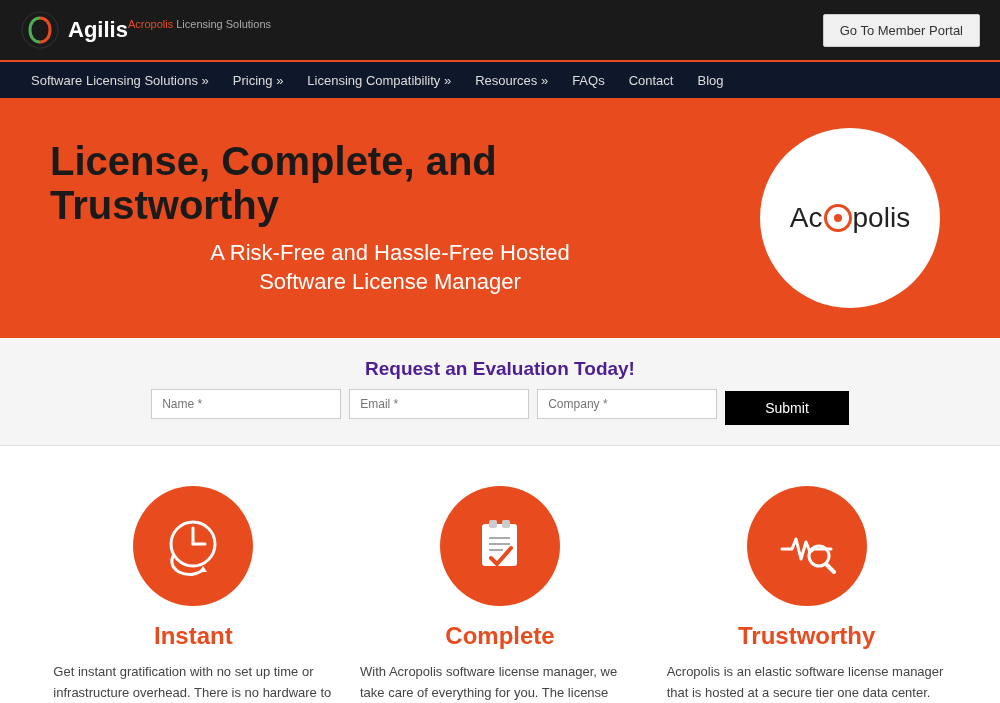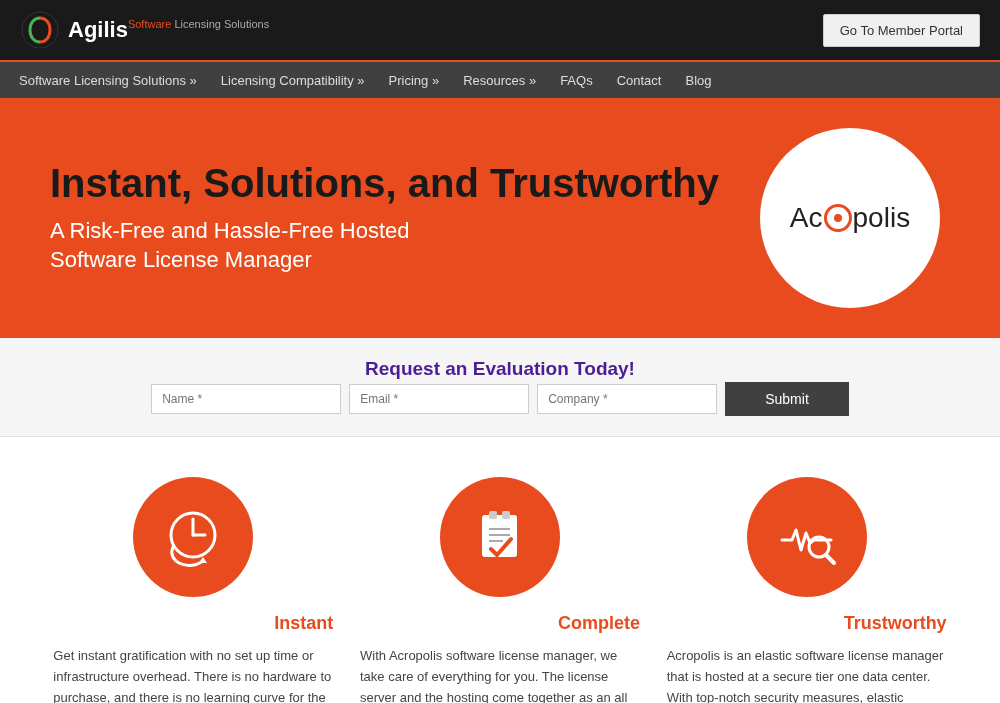--- a/index.html
+++ b/index.html
@@ -45,25 +45,25 @@
       padding: 8px 16px;
       font-size: 13px;
       cursor: pointer;
       color: #333;
       border-radius: 2px;
       margin-left: 40px;
     }
 
     
     .main-nav {
-      background: #404040;
+      background: #0f172a;
       border-top: 2px solid #e84c1e;
       display: flex;
       align-items: center;
-      padding: 0 7px;
+      padding: 0 19px;
       height: 38px;
     }
     .nav-item {
       color: #ddd;
       font-size: 13px;
       padding: 0 12px;
       height: 38px;
       display: flex;
       align-items: center;
       cursor: pointer;
@@ -84,20 +84,21 @@
       color: #1a1a1a;
       font-size: 40px;
       font-weight: bold;
       margin-bottom: 12px;
       line-height: 1.1;
     }
     .hero-text h2 {
       color: #fff;
       font-size: 22px;
       font-weight: normal;
+      text-align: center;
       line-height: 1.3;
     }
     .hero-logo {
       background: #fff;
       border-radius: 50%;
       width: 180px;
       height: 180px;
       display: flex;
       align-items: center;
       justify-content: center;
@@ -151,27 +152,28 @@
     .eval-form input {
       padding: 7px 10px;
       border: 1px solid #ccc;
       font-size: 12px;
       width: 180px;
     }
     .eval-form input[type="text"]:first-child {
       width: 190px;
     }
     .submit-btn {
-      background: #404040;
+      background: #000000;
       color: #fff;
       border: none;
       padding: 8px 40px;
       font-size: 14px;
       cursor: pointer;
       height: 34px;
+      margin-top: 9px;
     }
 
     
     .features {
       display: flex;
       justify-content: space-around;
       padding: 40px 40px 30px;
       background: #fff;
     }
     .feature {
@@ -187,23 +189,22 @@
       align-items: center;
       justify-content: center;
       margin: 0 auto 16px;
     }
     .feature-icon-wrap svg {
       width: 65px;
       height: 65px;
     }
     .feature h3 {
       color: #e84c1e;
-      font-size: 18px;
+      font-size: 24px;
       margin-bottom: 12px;
-      text-align: right;
     }
     .feature p {
       font-size: 13px;
       color: #444;
       line-height: 1.6;
       text-align: left;
     }
   </style>
 </head>
 <body>
@@ -211,40 +212,40 @@
 <header class="top-header">
   <div class="logo-area">
     <svg class="logo-icon" viewBox="0 0 40 40">
       <circle cx="20" cy="20" r="18" fill="#1a1a1a" stroke="#333" stroke-width="1"></circle>
       <path d="M20 8 C14 8, 10 13, 10 20 C10 27, 14 32, 20 32" fill="none" stroke="#4caf50" stroke-width="3"></path>
       <path d="M20 8 C26 8, 30 13, 30 20 C30 27, 26 32, 20 32" fill="none" stroke="#e84c1e" stroke-width="3"></path>
     </svg>
     <div class="logo-text">
       <span class="logo-title">Agilis</span>
       <span class="logo-subtitle">
-        <span class="software">Software</span><span> Licensing Solutions</span>
+        <span class="software">Acropolis</span><span> Licensing Solutions</span>
       </span>
     </div>
   </div>
   <button class="member-portal-btn">Go To Member Portal</button>
 </header>
 
 <nav class="main-nav">
   <a class="nav-item">Software Licensing Solutions »</a>
+  <a class="nav-item">Pricing »</a>
   <a class="nav-item">Licensing Compatibility »</a>
-  <a class="nav-item">Pricing »</a>
   <a class="nav-item">Resources »</a>
   <a class="nav-item">FAQs</a>
   <a class="nav-item">Contact</a>
   <a class="nav-item">Blog</a>
 </nav>
 
 <section class="hero">
   <div class="hero-text">
-    <h1>Instant, Solutions, and Trustworthy</h1>
+    <h1>License, Complete, and Trustworthy</h1>
     <h2>A Risk-Free and Hassle-Free Hosted<br>Software License Manager</h2>
   </div>
   <div class="hero-logo">
     <div class="acropolis-logo">
       <span class="ac">Ac</span>
       <span class="o-icon">
         <span class="o-inner"></span>
       </span>
       <span>polis</span>
     </div>

